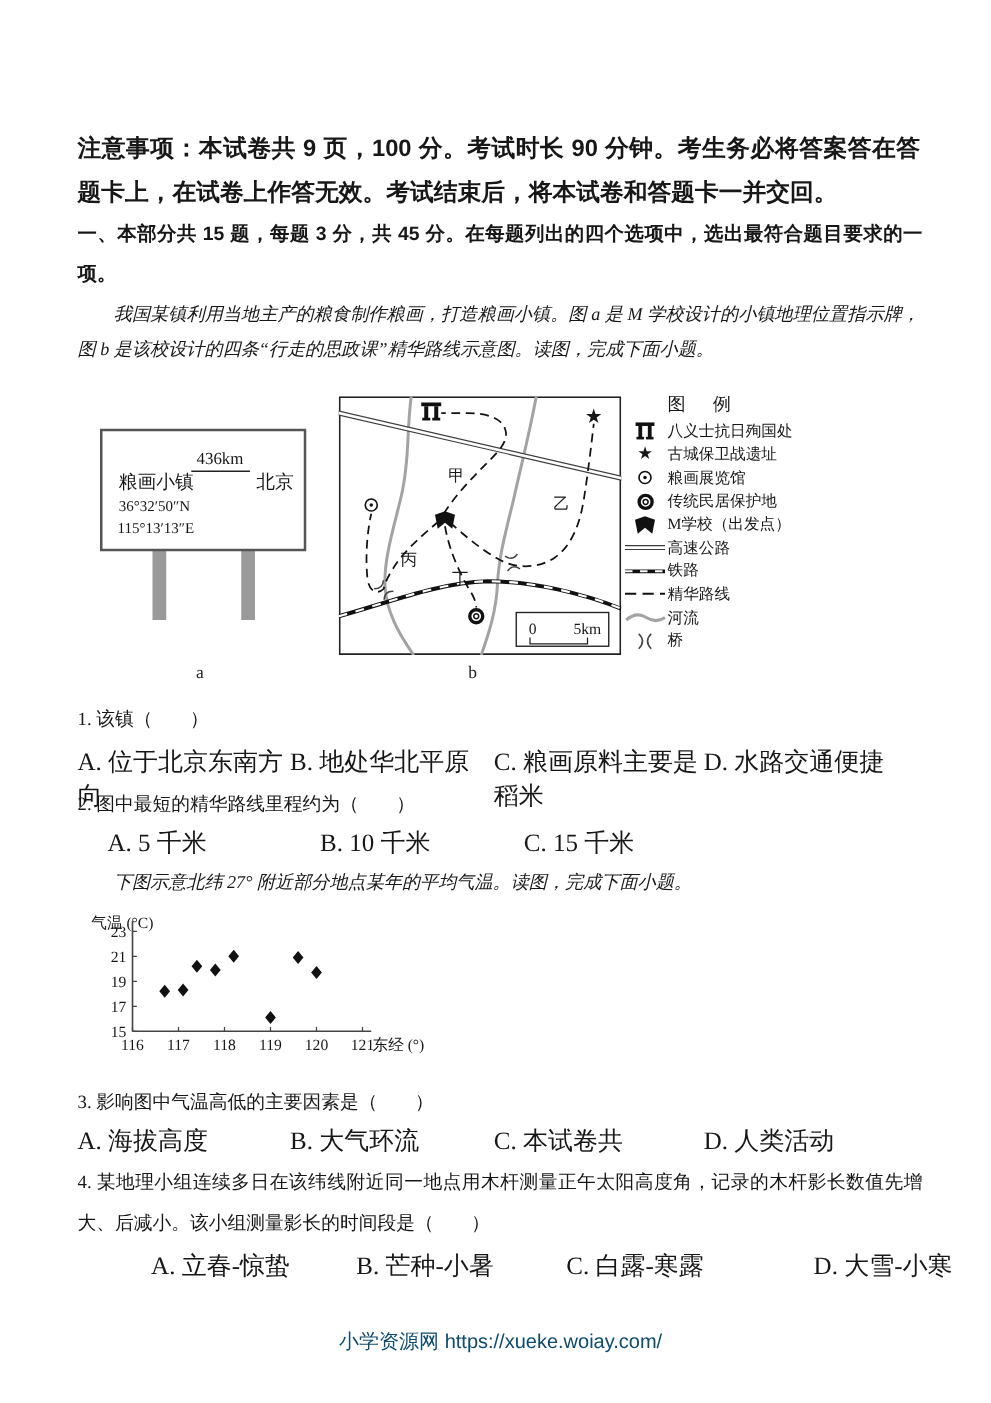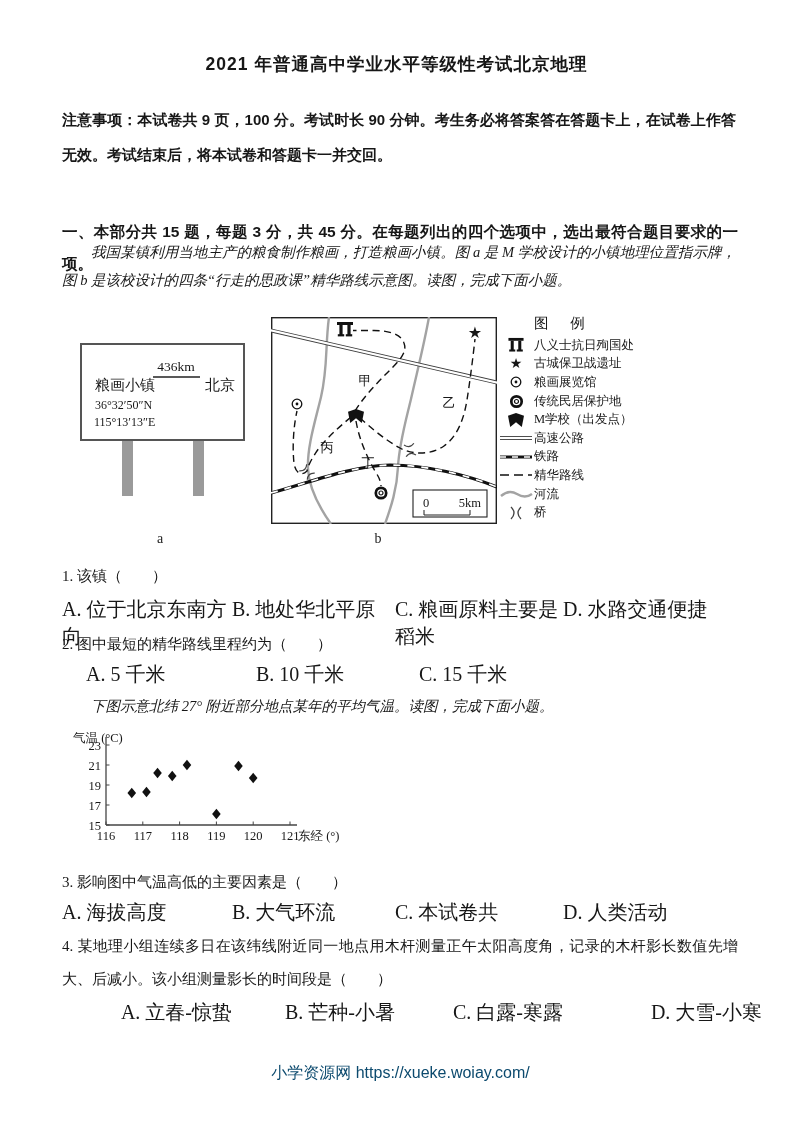--- a/index.html
+++ b/index.html
@@ -15,29 +15,28 @@
   .abs{position:absolute;}
   .doc-title{
     top:52px;left:0;width:793px;
     text-align:center;
     font-family:"Liberation Sans","DejaVu Sans",sans-serif;
     font-weight:bold;font-size:17.5px;letter-spacing:1px;
   }
   .notice{
     top:102px;left:62px;width:674px;
     font-family:"Liberation Sans","DejaVu Sans",sans-serif;
-    font-weight:bold;font-size:15px;line-height:35px;
+    font-weight:bold;font-size:19px;line-height:35px;
     text-align:justify;
   }
   .section-heading{
     top:172px;left:62px;width:676px;
     font-family:"Liberation Sans","DejaVu Sans",sans-serif;
     font-weight:bold;font-size:15.5px;line-height:32px;
     text-align:justify;
-    margin-top:44px;
   }
   .passage{
     top:238px;left:62px;width:674px;
     font-size:14.5px;line-height:28px;
     font-style:italic;
     text-align:justify;
     text-indent:2em;
   }
   .passage2{
     top:694px;left:62px;width:674px;
@@ -109,21 +108,20 @@
       <circle r="2" fill="none" stroke="#111" stroke-width="1.2"></circle>
     </g>
     <g id="sym-bridge">
       <path d="M-6,-5 Q-1,0 -6,5 M6,-5 Q1,0 6,5" fill="none" stroke="#444" stroke-width="1.2"></path>
     </g>
   </defs>
 </svg>
 
 <div class="page">
 
-  <div class="abs doc-title">2021 年普通高中学业水平等级性考试北京地理</div>
 
   <div class="abs notice">注意事项：本试卷共 9 页，100 分。考试时长 90 分钟。考生务必将答案答在答题卡上，在试卷上作答无效。考试结束后，将本试卷和答题卡一并交回。</div>
 
   <div class="abs section-heading">一、本部分共 15 题，每题 3 分，共 45 分。在每题列出的四个选项中，选出最符合题目要求的一项。</div>
 
   <div class="abs passage">我国某镇利用当地主产的粮食制作粮画，打造粮画小镇。图 a 是 M 学校设计的小镇地理位置指示牌，图 b 是该校设计的四条“行走的思政课”精华路线示意图。读图，完成下面小题。</div>
 
   <svg class="abs" style="left:76px;top:338px;" width="172" height="165" viewBox="0 0 172 165">
     <rect x="46" y="100" width="11" height="58" fill="#9a9a9a"></rect>
     <rect x="117" y="100" width="11" height="58" fill="#9a9a9a"></rect>

